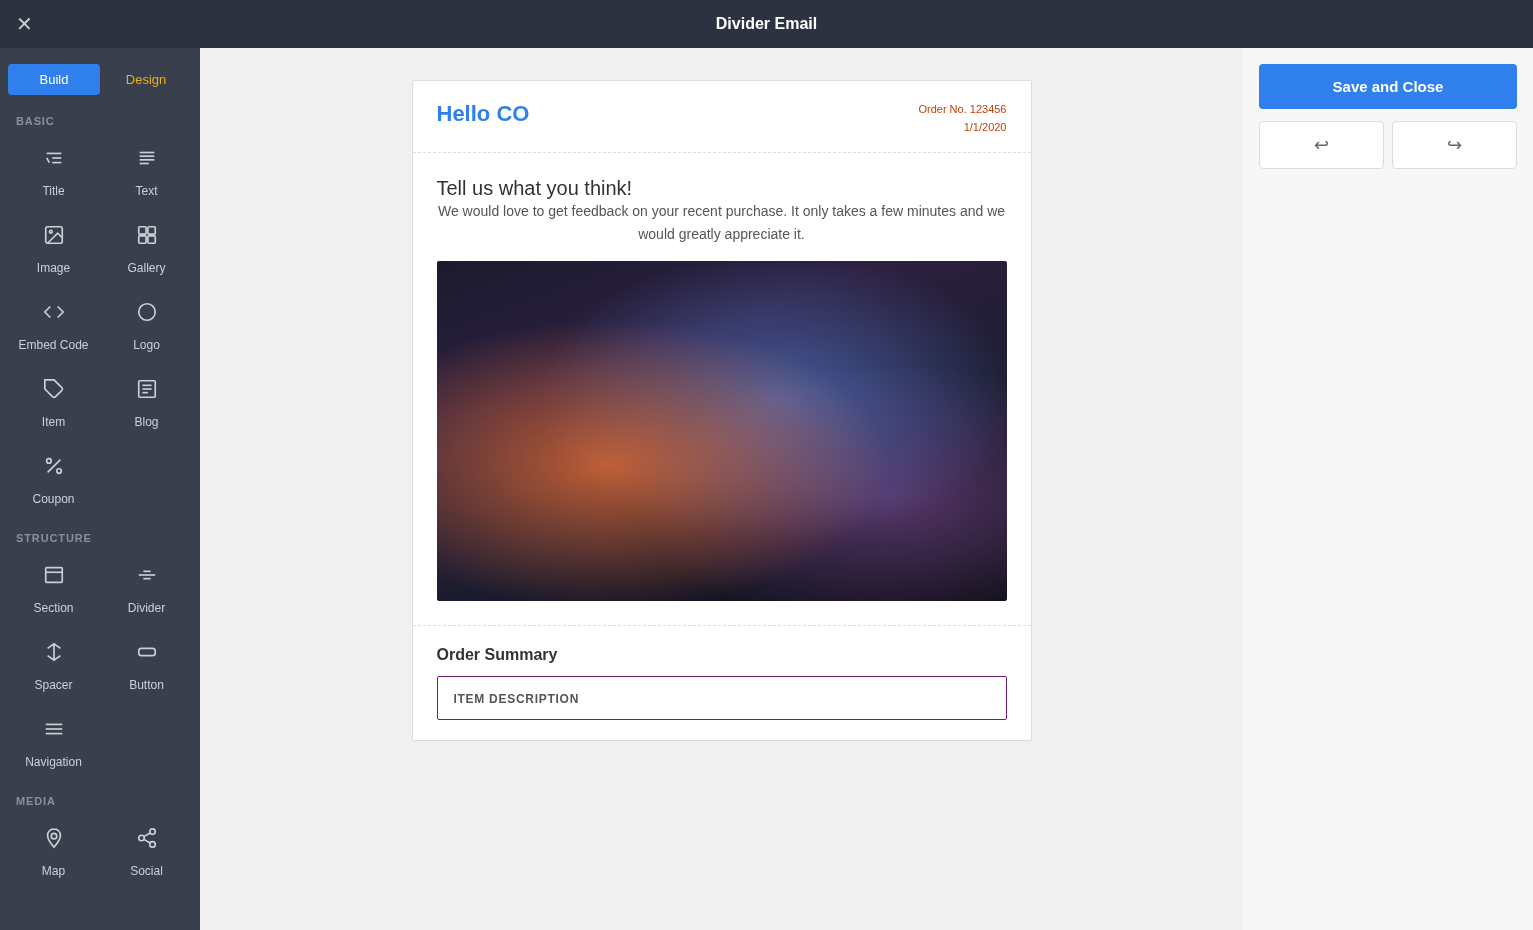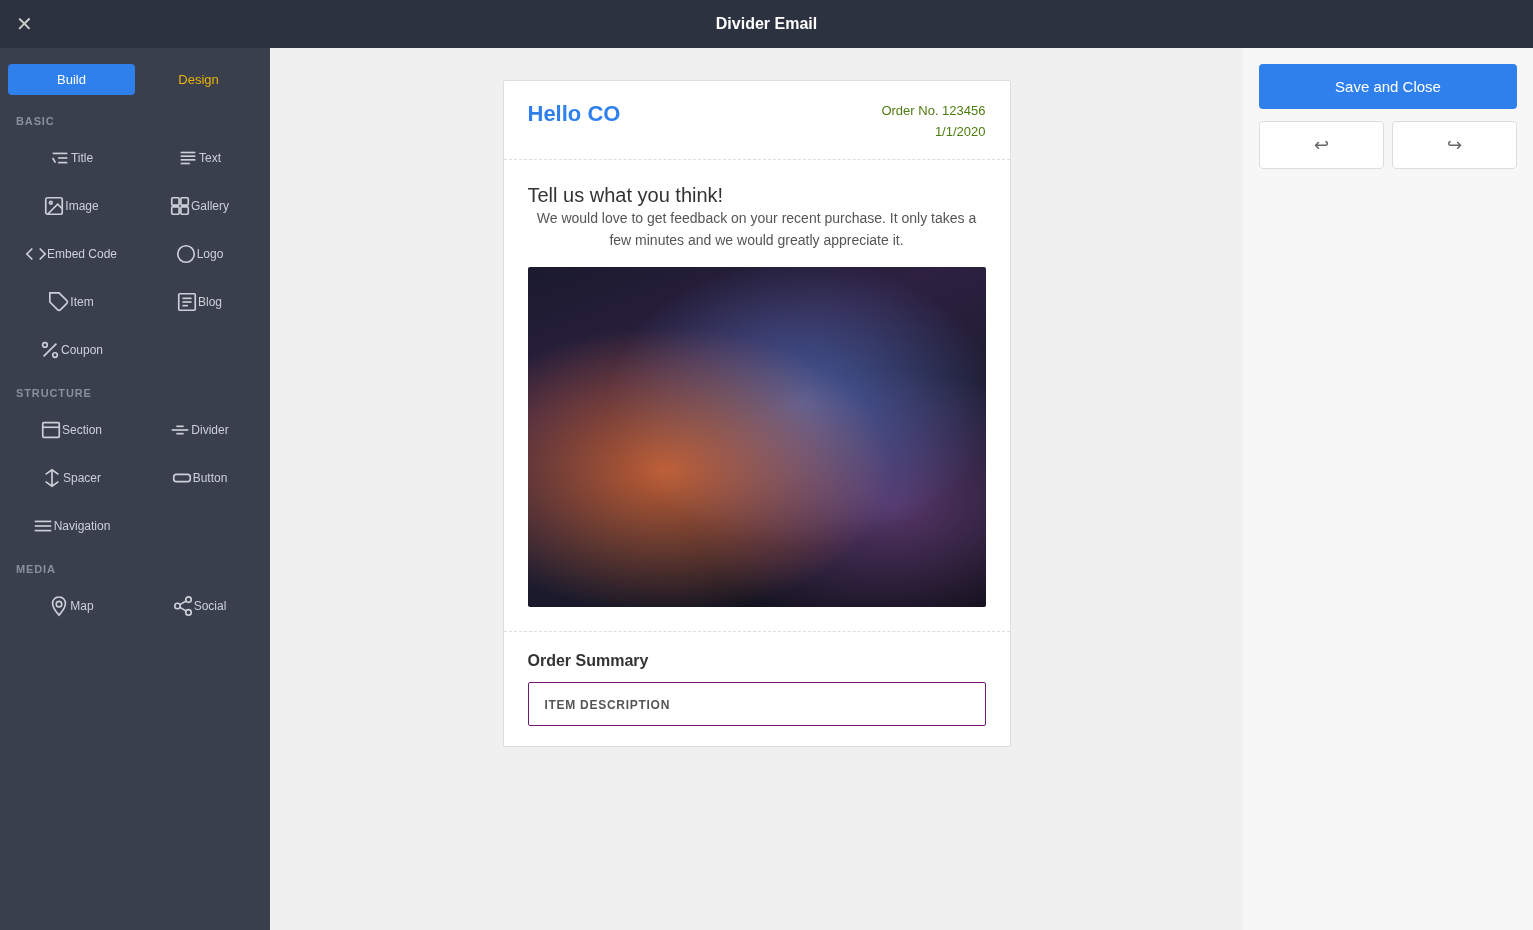--- a/index.html
+++ b/index.html
@@ -34,21 +34,21 @@
 
     
     .main-layout {
       display: flex;
       flex: 1;
       overflow: hidden;
     }
 
     
     .sidebar {
-      width: 270px;
+      width: 200px;
       background: #3a3f4d;
       flex-shrink: 0;
       overflow-y: auto;
       padding: 16px 0 8px 0;
     }
     .sidebar-section-label {
       color: #8a8f9e;
       font-size: 11px;
       font-weight: 700;
       letter-spacing: 0.08em;
@@ -56,29 +56,29 @@
       text-transform: uppercase;
     }
     .sidebar-grid {
       display: grid;
       grid-template-columns: 1fr 1fr;
       gap: 2px;
       padding: 0 8px 8px 8px;
     }
     .sidebar-item {
       display: flex;
-      flex-direction: row;
+      flex-direction: column;
       align-items: center;
       justify-content: center;
       padding: 14px 8px 10px 8px;
       border-radius: 4px;
       cursor: pointer;
       color: #cdd0d8;
       font-size: 12px;
-      gap: 0;
+      gap: 15px;
       transition: background 0.15s;
     }
     .sidebar-item svg {
       width: 22px;
       height: 22px;
       fill: none;
       stroke: currentColor;
       stroke-width: 1.8;
     }
     .sidebar-item-label {
@@ -116,43 +116,43 @@
       overflow-y: auto;
       display: flex;
       flex-direction: column;
       align-items: center;
       padding: 32px 20px;
     }
 
     
     .email-preview {
       background: #ffffff;
-      width: 508px;
+      width: 620px;
       border: 1px solid #ddd;
       border-radius: 2px;
     }
 
     .email-header {
       padding: 20px 24px 16px 24px;
       border-bottom: 1px dashed #ddd;
     }
     .email-header-top {
       display: flex;
       justify-content: space-between;
       align-items: flex-start;
     }
     .email-greeting {
       color: #2f80ed;
       font-size: 22px;
       font-weight: 600;
     }
     .email-order-info {
       text-align: right;
-      color: #4d7c0f;
-      font-size: 13px;
+      color: #c2410c;
+      font-size: 11px;
       line-height: 1.6;
     }
 
     .email-section {
       padding: 24px;
       border-bottom: 1px dashed #ddd;
     }
     .email-section-title {
       text-align: left;
       font-size: 20px;
@@ -220,21 +220,21 @@
       flex-direction: column;
       gap: 12px;
     }
     .save-close-btn {
       background: #2f80ed;
       color: #fff;
       border: none;
       border-radius: 4px;
       padding: 14px 20px;
       font-size: 15px;
-      font-weight: 400;
+      font-weight: 700;
       cursor: pointer;
       width: 100%;
     }
     .undo-redo-row {
       display: flex;
       gap: 8px;
     }
     .undo-btn, .redo-btn {
       flex: 1;
       background: #fff;

